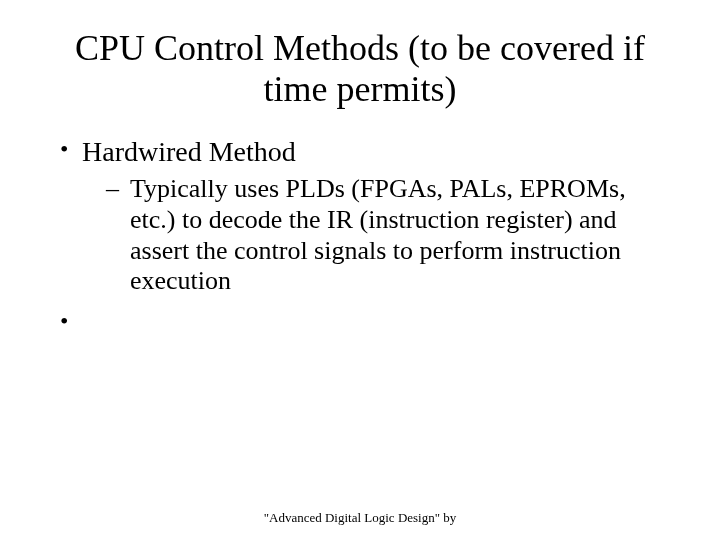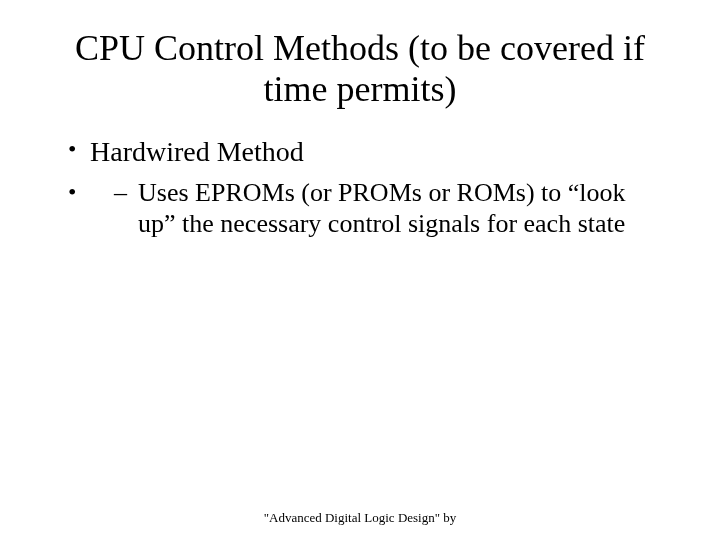--- a/index.html
+++ b/index.html
@@ -21,21 +21,21 @@
   .title {
     font-size: 36px;
     line-height: 1.15;
     text-align: center;
     margin: 0 0 24px 0;
     font-weight: normal;
   }
   ul.level1 {
     list-style: none;
     padding: 0;
-    margin: 12px;
+    margin: 4px;
     font-size: 28px;
     line-height: 1.2;
   }
   ul.level1 > li {
     position: relative;
     padding-left: 30px;
     margin-bottom: 10px;
   }
   ul.level1 > li::before {
     content: "•";
@@ -75,27 +75,27 @@
 </head>
 <body>
 
 <div class="slide">
 
   <h1 class="title">CPU Control Methods (to be covered if time permits)</h1>
 
   <ul class="level1">
     <li>
       <span>Hardwired Method</span>
+      <ul class="level2">
+        <li>
+          <span>Typically uses PLDs (FPGAs, PALs, EPROMs, etc.) to decode the IR (instruction register) and assert the control signals to perform instruction execution</span>
+        </li>
+      </ul>
     </li>
     <li>
-      <ul class="level2">
-        <li>
-          <span>Uses EPROMs (or PROMs or ROMs) to “look up” the necessary control signals for each state</span>
-        </li>
-      </ul>
     </li>
   </ul>
 
   <div class="footer">
     <div>"Advanced Digital Logic Design" by</div>
   </div>
 
 </div>
 
 </body></html>

